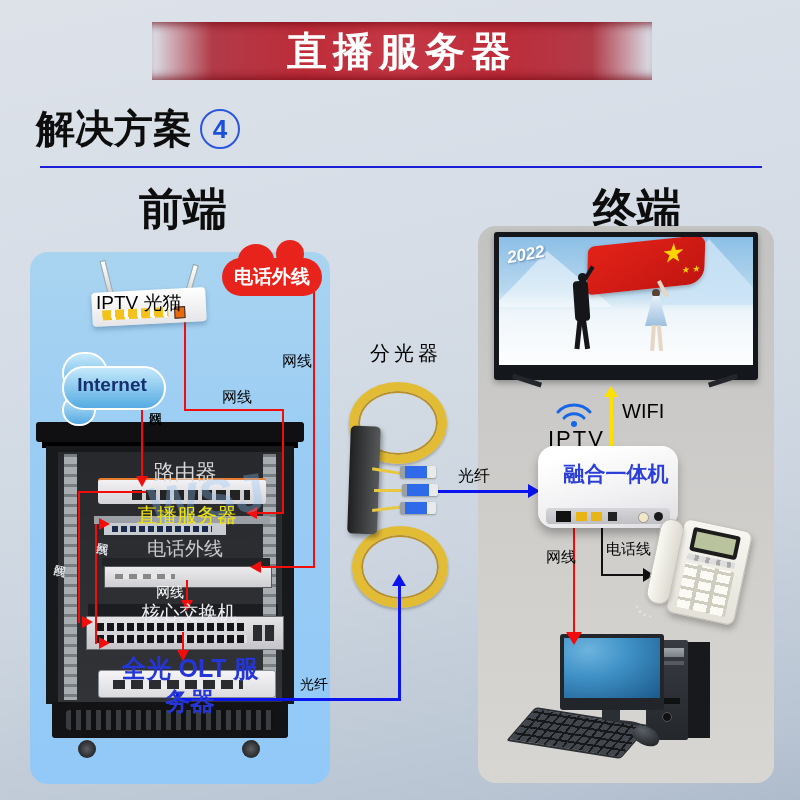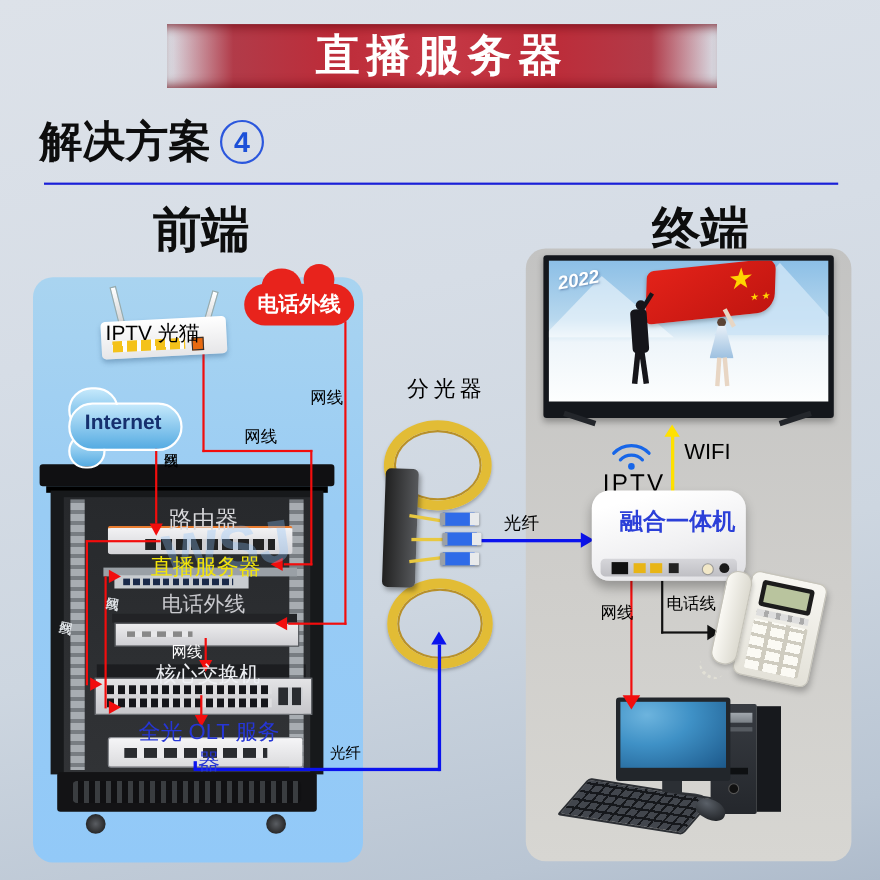--- a/index.html
+++ b/index.html
@@ -141,21 +141,21 @@
   </div>
 
   <div class="a rack-label" style="left:124px;top:600px;width:130px;font-size:19px;color:#eef0f4;">核心交换机</div>
   <div class="a" style="left:88px;top:604px;width:190px;height:12px;background:#1c1d20;z-index:2;"></div>
   <div class="a" style="left:86px;top:616px;width:196px;height:32px;background:linear-gradient(#e4e4e6,#c6c6ca);border:1px solid #6a6d72;z-index:3;">
     <div class="a" style="left:10px;top:6px;width:150px;height:8px;background:repeating-linear-gradient(90deg,#15161a 0 7px,#dedee0 7px 10px);"></div>
     <div class="a" style="left:10px;top:18px;width:150px;height:8px;background:repeating-linear-gradient(90deg,#15161a 0 7px,#dedee0 7px 10px);"></div>
     <div class="a" style="left:166px;top:8px;width:22px;height:16px;background:repeating-linear-gradient(90deg,#2a2c30 0 9px,#caccd0 9px 12px);"></div>
   </div>
 
-  <div class="a rack-label" style="left:116px;top:652px;width:148px;font-size:20px;font-weight:normal;color:#2636d6;">全光 OLT 服务器</div>
+  <div class="a rack-label" style="left:116px;top:652px;width:148px;font-size:25px;font-weight:bold;color:#2636d6;">全光 OLT 服务器</div>
   <div class="a" style="left:98px;top:670px;width:176px;height:26px;background:linear-gradient(#f5f5f7,#dbdbdd);border-radius:3px;border:1px solid #8a8d92;z-index:3;">
     <div class="a" style="left:14px;top:9px;width:130px;height:9px;background:repeating-linear-gradient(90deg,#2a2c30 0 12px,#ececee 12px 18px);"></div>
   </div>
 
   <div class="a" style="left:148px;top:468px;font-size:54px;font-weight:bold;color:rgba(140,190,245,.33);transform:rotate(-8deg);z-index:5;">WSJ</div>
   <div class="a vt" style="left:96px;top:534px;font-size:12px;color:#e4e8ec;transform:rotate(10deg);z-index:5;">网线</div>
   <div class="a vt" style="left:54px;top:556px;font-size:12px;color:#e4e8ec;transform:rotate(12deg);z-index:5;">网线</div>
 
   <div class="a" style="left:52px;top:702px;width:236px;height:36px;background:#131315;border-radius:3px;z-index:2;">
     <div class="a" style="left:14px;top:8px;width:208px;height:20px;background:repeating-linear-gradient(90deg,#3a3d40 0 5px,#101012 5px 10px);border-radius:4px;"></div>

